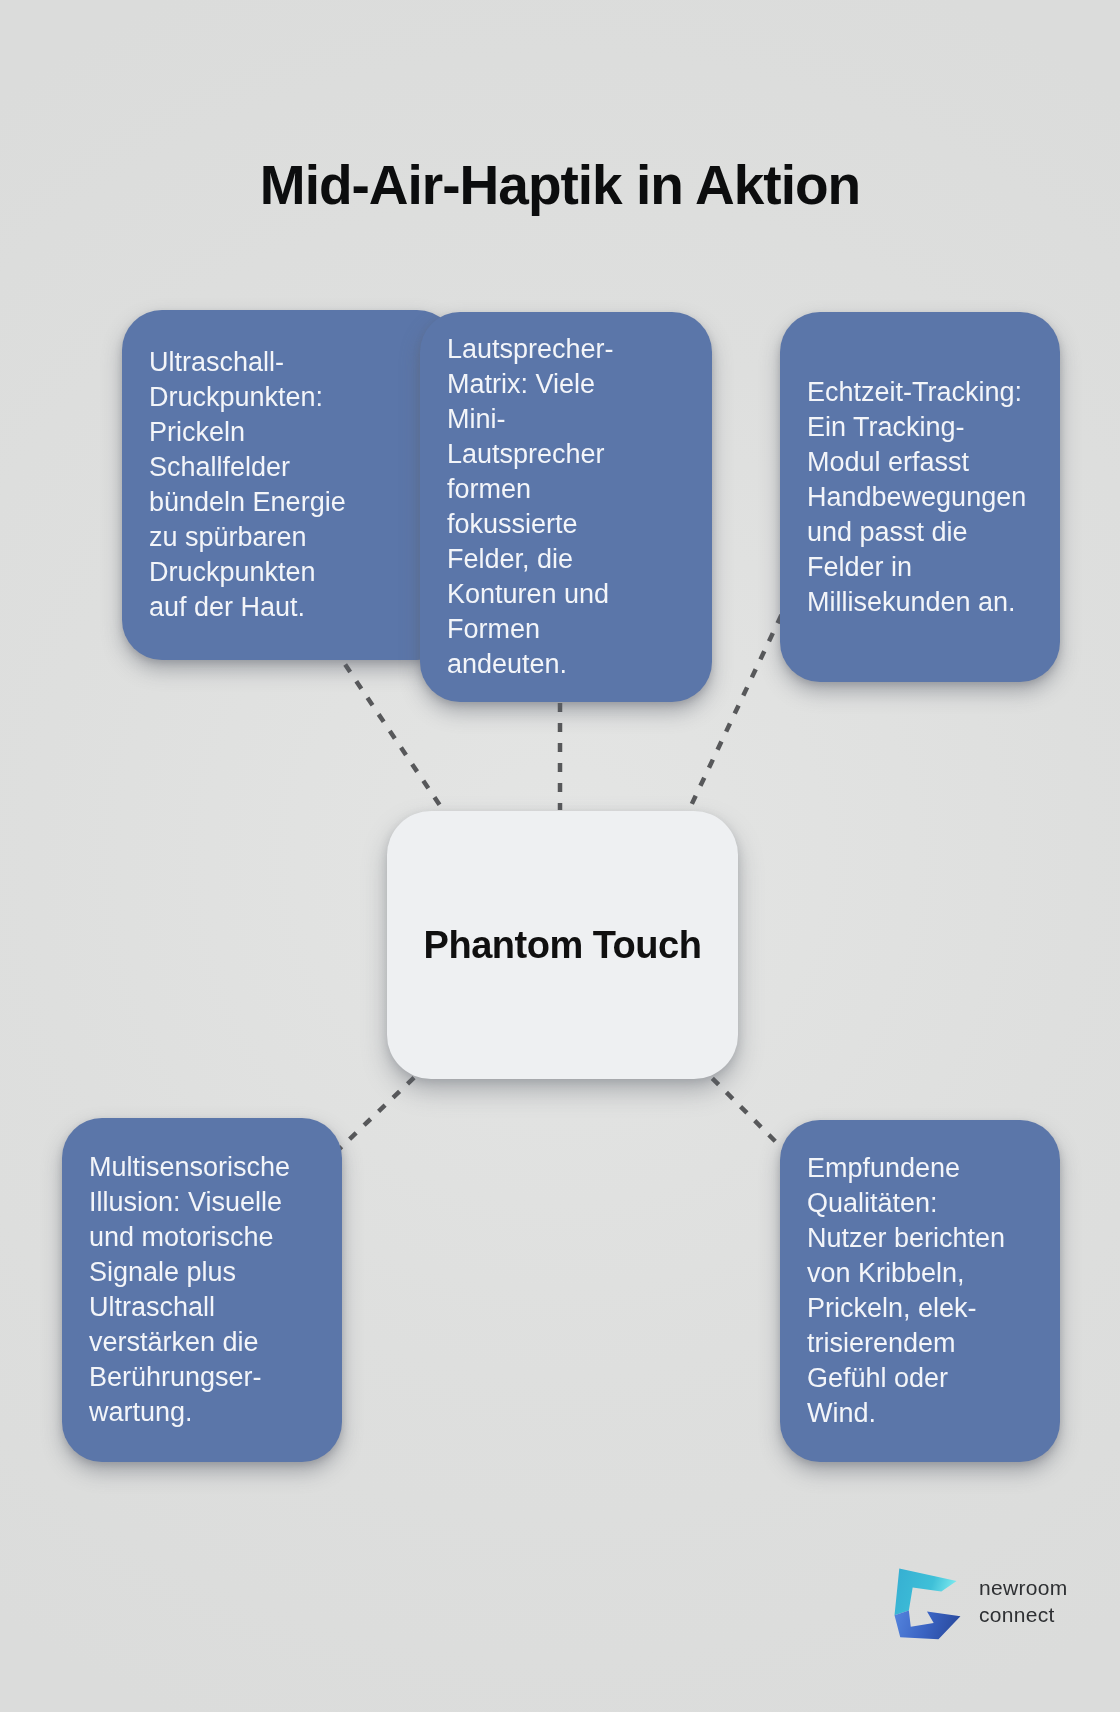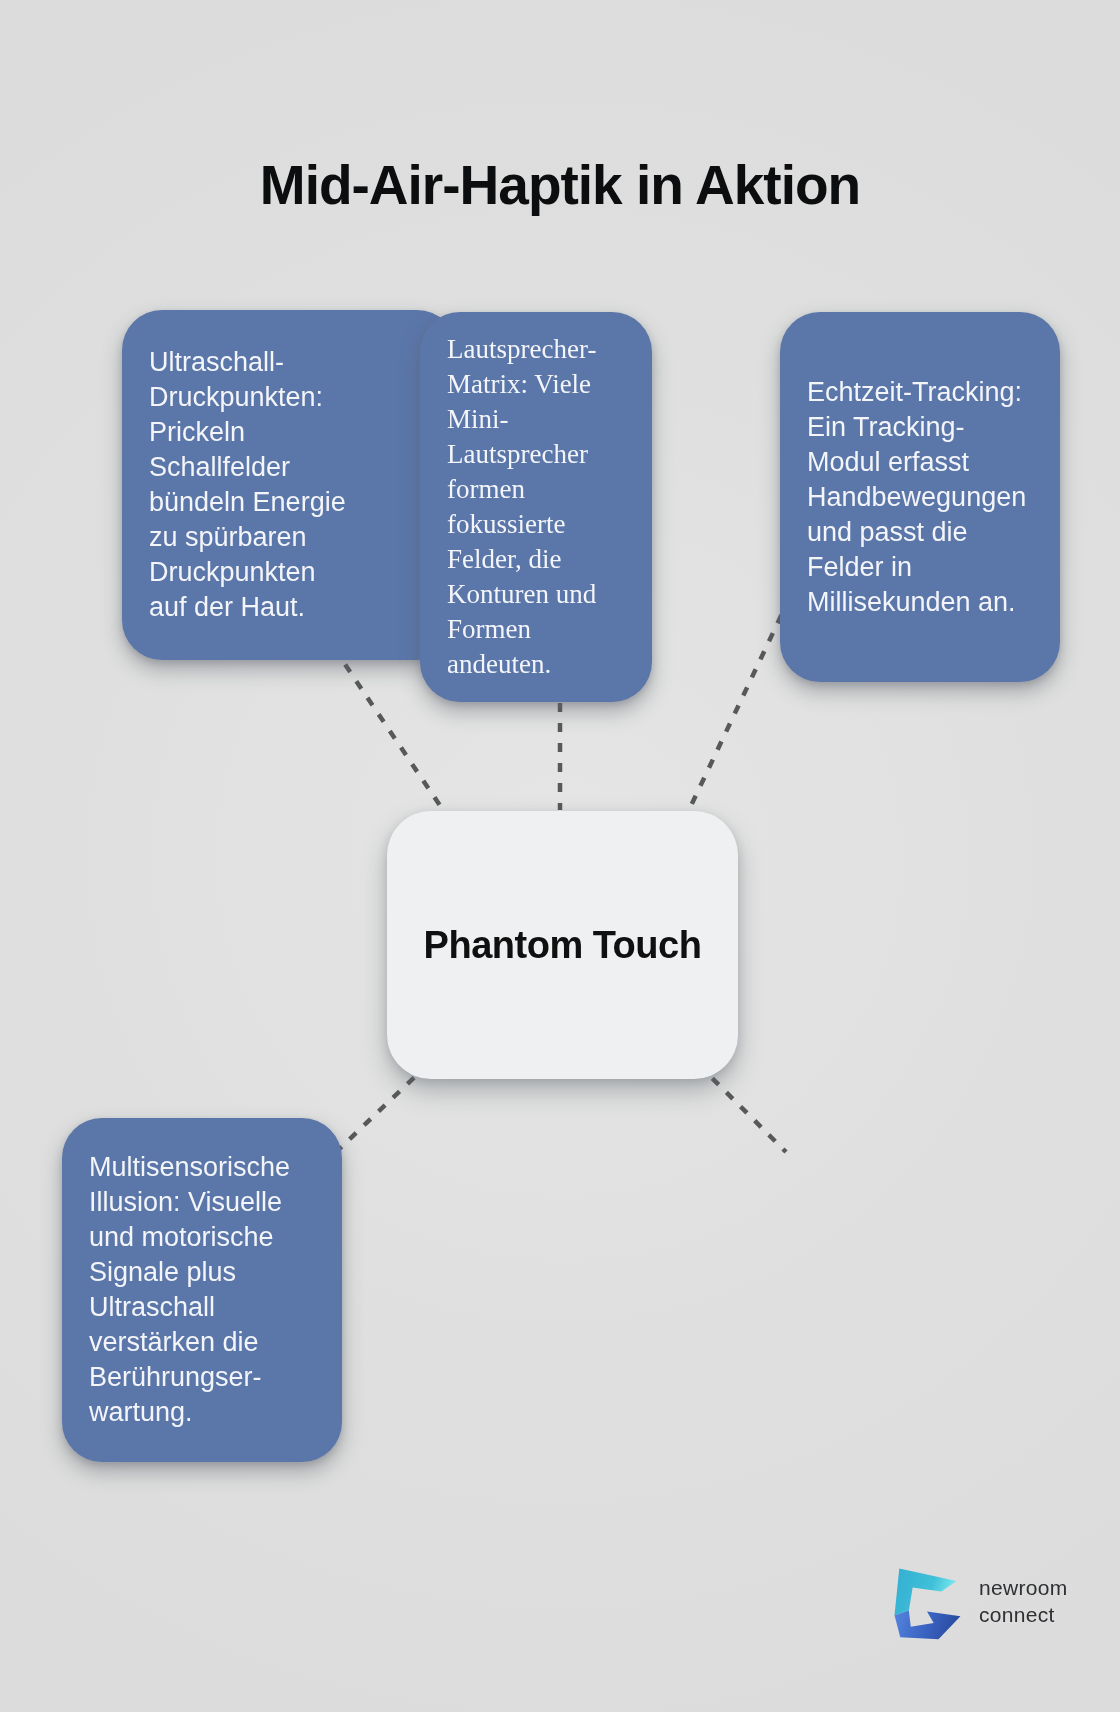--- a/index.html
+++ b/index.html
@@ -24,21 +24,21 @@
     background:#5b76a9;
     border-radius:40px;
     color:#f3f5f9;
     font-size:27px; line-height:35px;
     display:flex; flex-direction:column; justify-content:center;
     padding-left:27px; padding-right:8px; box-sizing:border-box;
     box-shadow: 0 10px 20px rgba(95,100,110,0.45), 0 3px 6px rgba(95,100,110,0.25);
   }
   .node .tl { white-space:nowrap; }
   .node-tl { left:78px;  top:310px;  width:335px; height:350px;margin-left:44px; }
-  .node-tm { left:420px; top:312px;  width:232px; height:390px;font-family:Liberation Serif, serif; }
+  .node-tm { left:420px; top:312px;  width:292px; height:390px; }
   .node-tr { left:780px; top:312px;  width:280px; height:370px; }
   .node-bl { left:62px;  top:1118px; width:280px; height:344px; }
   .node-br { left:780px; top:1120px; width:280px; height:342px; }
   .center-node {
     position:absolute;
     left:387px; top:811px; width:351px; height:268px;
     background:#eef0f2;
     border-radius:44px;
     display:flex; align-items:center; justify-content:center;
     font-size:38px; font-weight:700; color:#101010;
@@ -122,20 +122,32 @@
         <div class="tl">Illusion: Visuelle</div>
         <div class="tl">und motorische</div>
         <div class="tl">Signale plus</div>
         <div class="tl">Ultraschall</div>
         <div class="tl">verstärken die</div>
         <div class="tl">Berührungser-</div>
         <div class="tl">wartung.</div>
       </div>
   </div>
 
+  <div class="node node-br">
+    <div>
+        <div class="tl">Empfundene</div>
+        <div class="tl">Qualitäten:</div>
+        <div class="tl">Nutzer berichten</div>
+        <div class="tl">von Kribbeln,</div>
+        <div class="tl">Prickeln, elek-</div>
+        <div class="tl">trisierendem</div>
+        <div class="tl">Gefühl oder</div>
+        <div class="tl">Wind.</div>
+      </div>
+  </div>
 
   <div class="logo">
     <svg class="logo-mark" viewBox="0 0 90 84" xmlns="http://www.w3.org/2000/svg">
       <defs>
         <linearGradient id="lgTop" x1="0" y1="0" x2="1" y2="0.25">
           <stop offset="0" stop-color="#35aed2"></stop>
           <stop offset="0.65" stop-color="#3fc0d8"></stop>
           <stop offset="1" stop-color="#7ae8ee"></stop>
         </linearGradient>
         <linearGradient id="lgBot" x1="0" y1="0" x2="1" y2="0.15">

